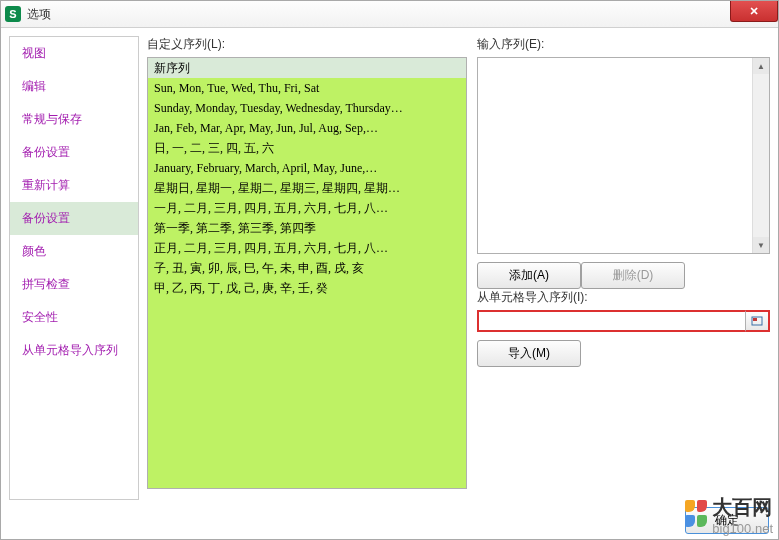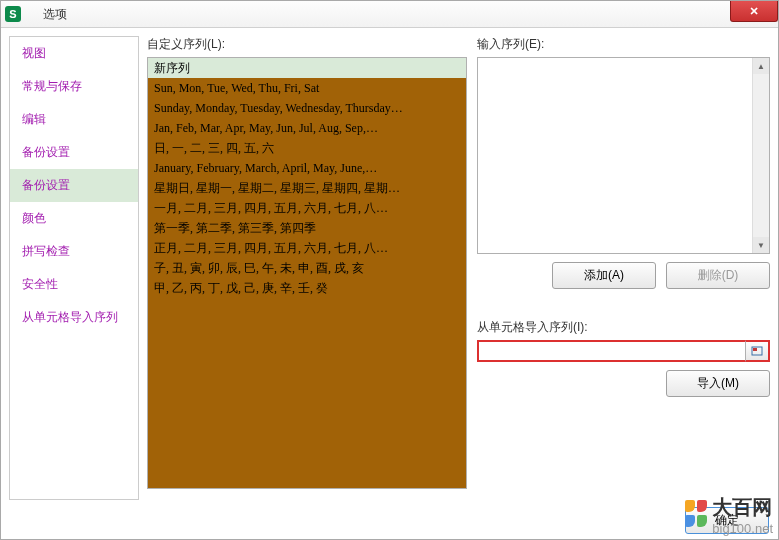--- a/index.html
+++ b/index.html
@@ -35,21 +35,20 @@
   display: flex;
   align-items: center;
   justify-content: center;
   color: #fff;
   font-weight: bold;
   font-size: 11px;
   margin-right: 6px;
 }
 .title-text {
   color: #333;
-  margin-left: 16px;
 }
 .close-btn {
   position: absolute;
   right: 0;
   top: 0;
   width: 46px;
   height: 20px;
   background: linear-gradient(#e25050, #c93030);
   border: 1px solid #8a1a1a;
   border-top: none;
@@ -91,21 +90,21 @@
   width: 320px;
   margin-right: 10px;
 }
 .label {
   margin-bottom: 4px;
   color: #333;
 }
 .list-box {
   border: 1px solid #b0b0b0;
   height: 430px;
-  background: #a16207;
+  background: #bef264;
   overflow: hidden;
 }
 .list-item {
   padding: 2px 6px;
   font-family: "SimSun", serif;
   font-size: 12px;
   white-space: nowrap;
   overflow: hidden;
   text-overflow: ellipsis;
   line-height: 16px;
@@ -140,39 +139,37 @@
   display: flex;
   align-items: center;
   justify-content: center;
   font-size: 8px;
   color: #666;
 }
 .scroll-arrow.up { position: absolute; top: 0; }
 .scroll-arrow.down { position: absolute; bottom: 0; }
 .button-row {
   display: flex;
-  justify-content: flex-end;
-  gap: 10px;
+  justify-content: flex-start;
   margin-top: 8px;
 }
 .btn {
   padding: 4px 16px;
   border: 1px solid #a0a0a0;
   background: linear-gradient(#fdfdfd, #e8e8e8);
   border-radius: 3px;
   cursor: pointer;
   font-size: 12px;
   min-width: 70px;
   text-align: center;
 }
 .btn.disabled {
   color: #999;
 }
 .import-section {
-  margin-top: 30px;
 }
 .import-input-row {
   display: flex;
   align-items: stretch;
   margin-top: 2px;
 }
 .import-input {
   flex: 1;
   border: 2px solid #dc3030;
   border-right: none;
@@ -229,23 +226,24 @@
     <div class="title-icon">S</div>
     <div class="title-text">选项</div>
     <div class="close-btn">
       <span>✕</span>
     </div>
   </div>
 
   <div class="content">
     <div class="sidebar">
       <div class="sidebar-item">视图</div>
+      <div class="sidebar-item">编辑</div>
       <div class="sidebar-item">常规与保存</div>
-      <div class="sidebar-item">编辑</div>
       <div class="sidebar-item">备份设置</div>
+      <div class="sidebar-item">重新计算</div>
       <div class="sidebar-item selected">备份设置</div>
       <div class="sidebar-item">颜色</div>
       <div class="sidebar-item">拼写检查</div>
       <div class="sidebar-item">安全性</div>
       <div class="sidebar-item">从单元格导入序列</div>
     </div>
 
     <div class="main">
       <div class="left-pane">
         <div class="label">自定义序列(L):</div>

